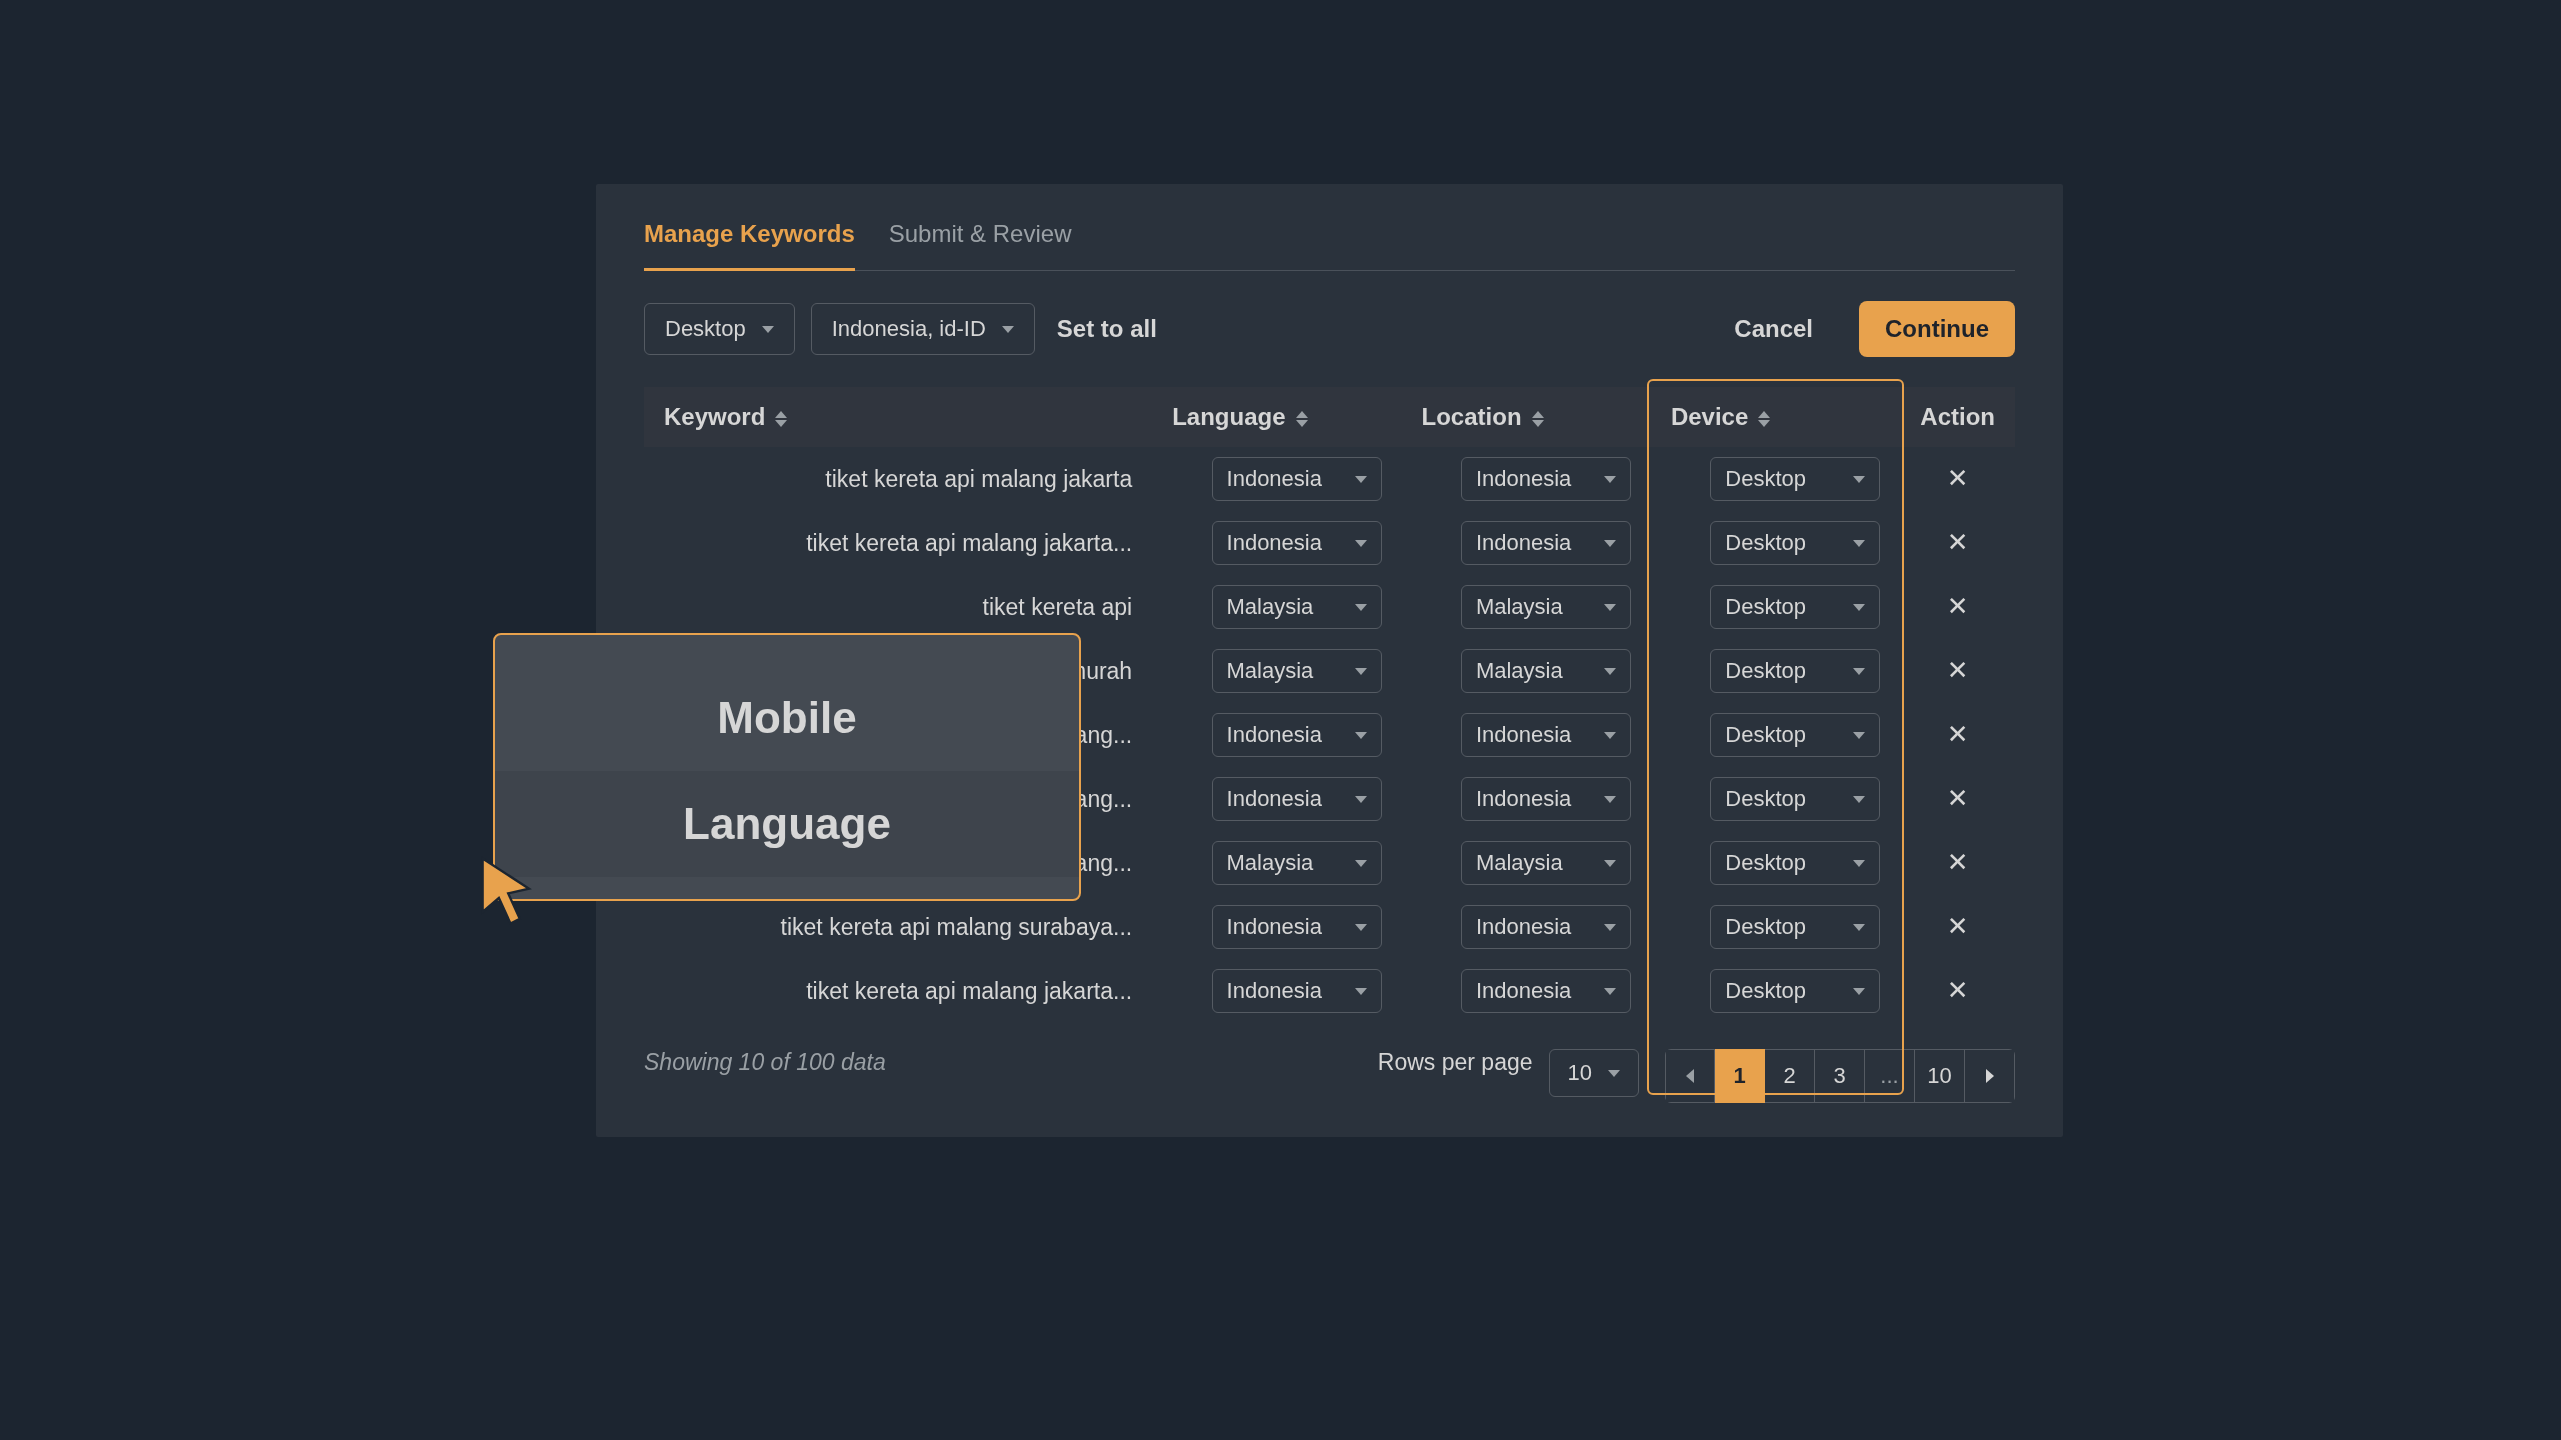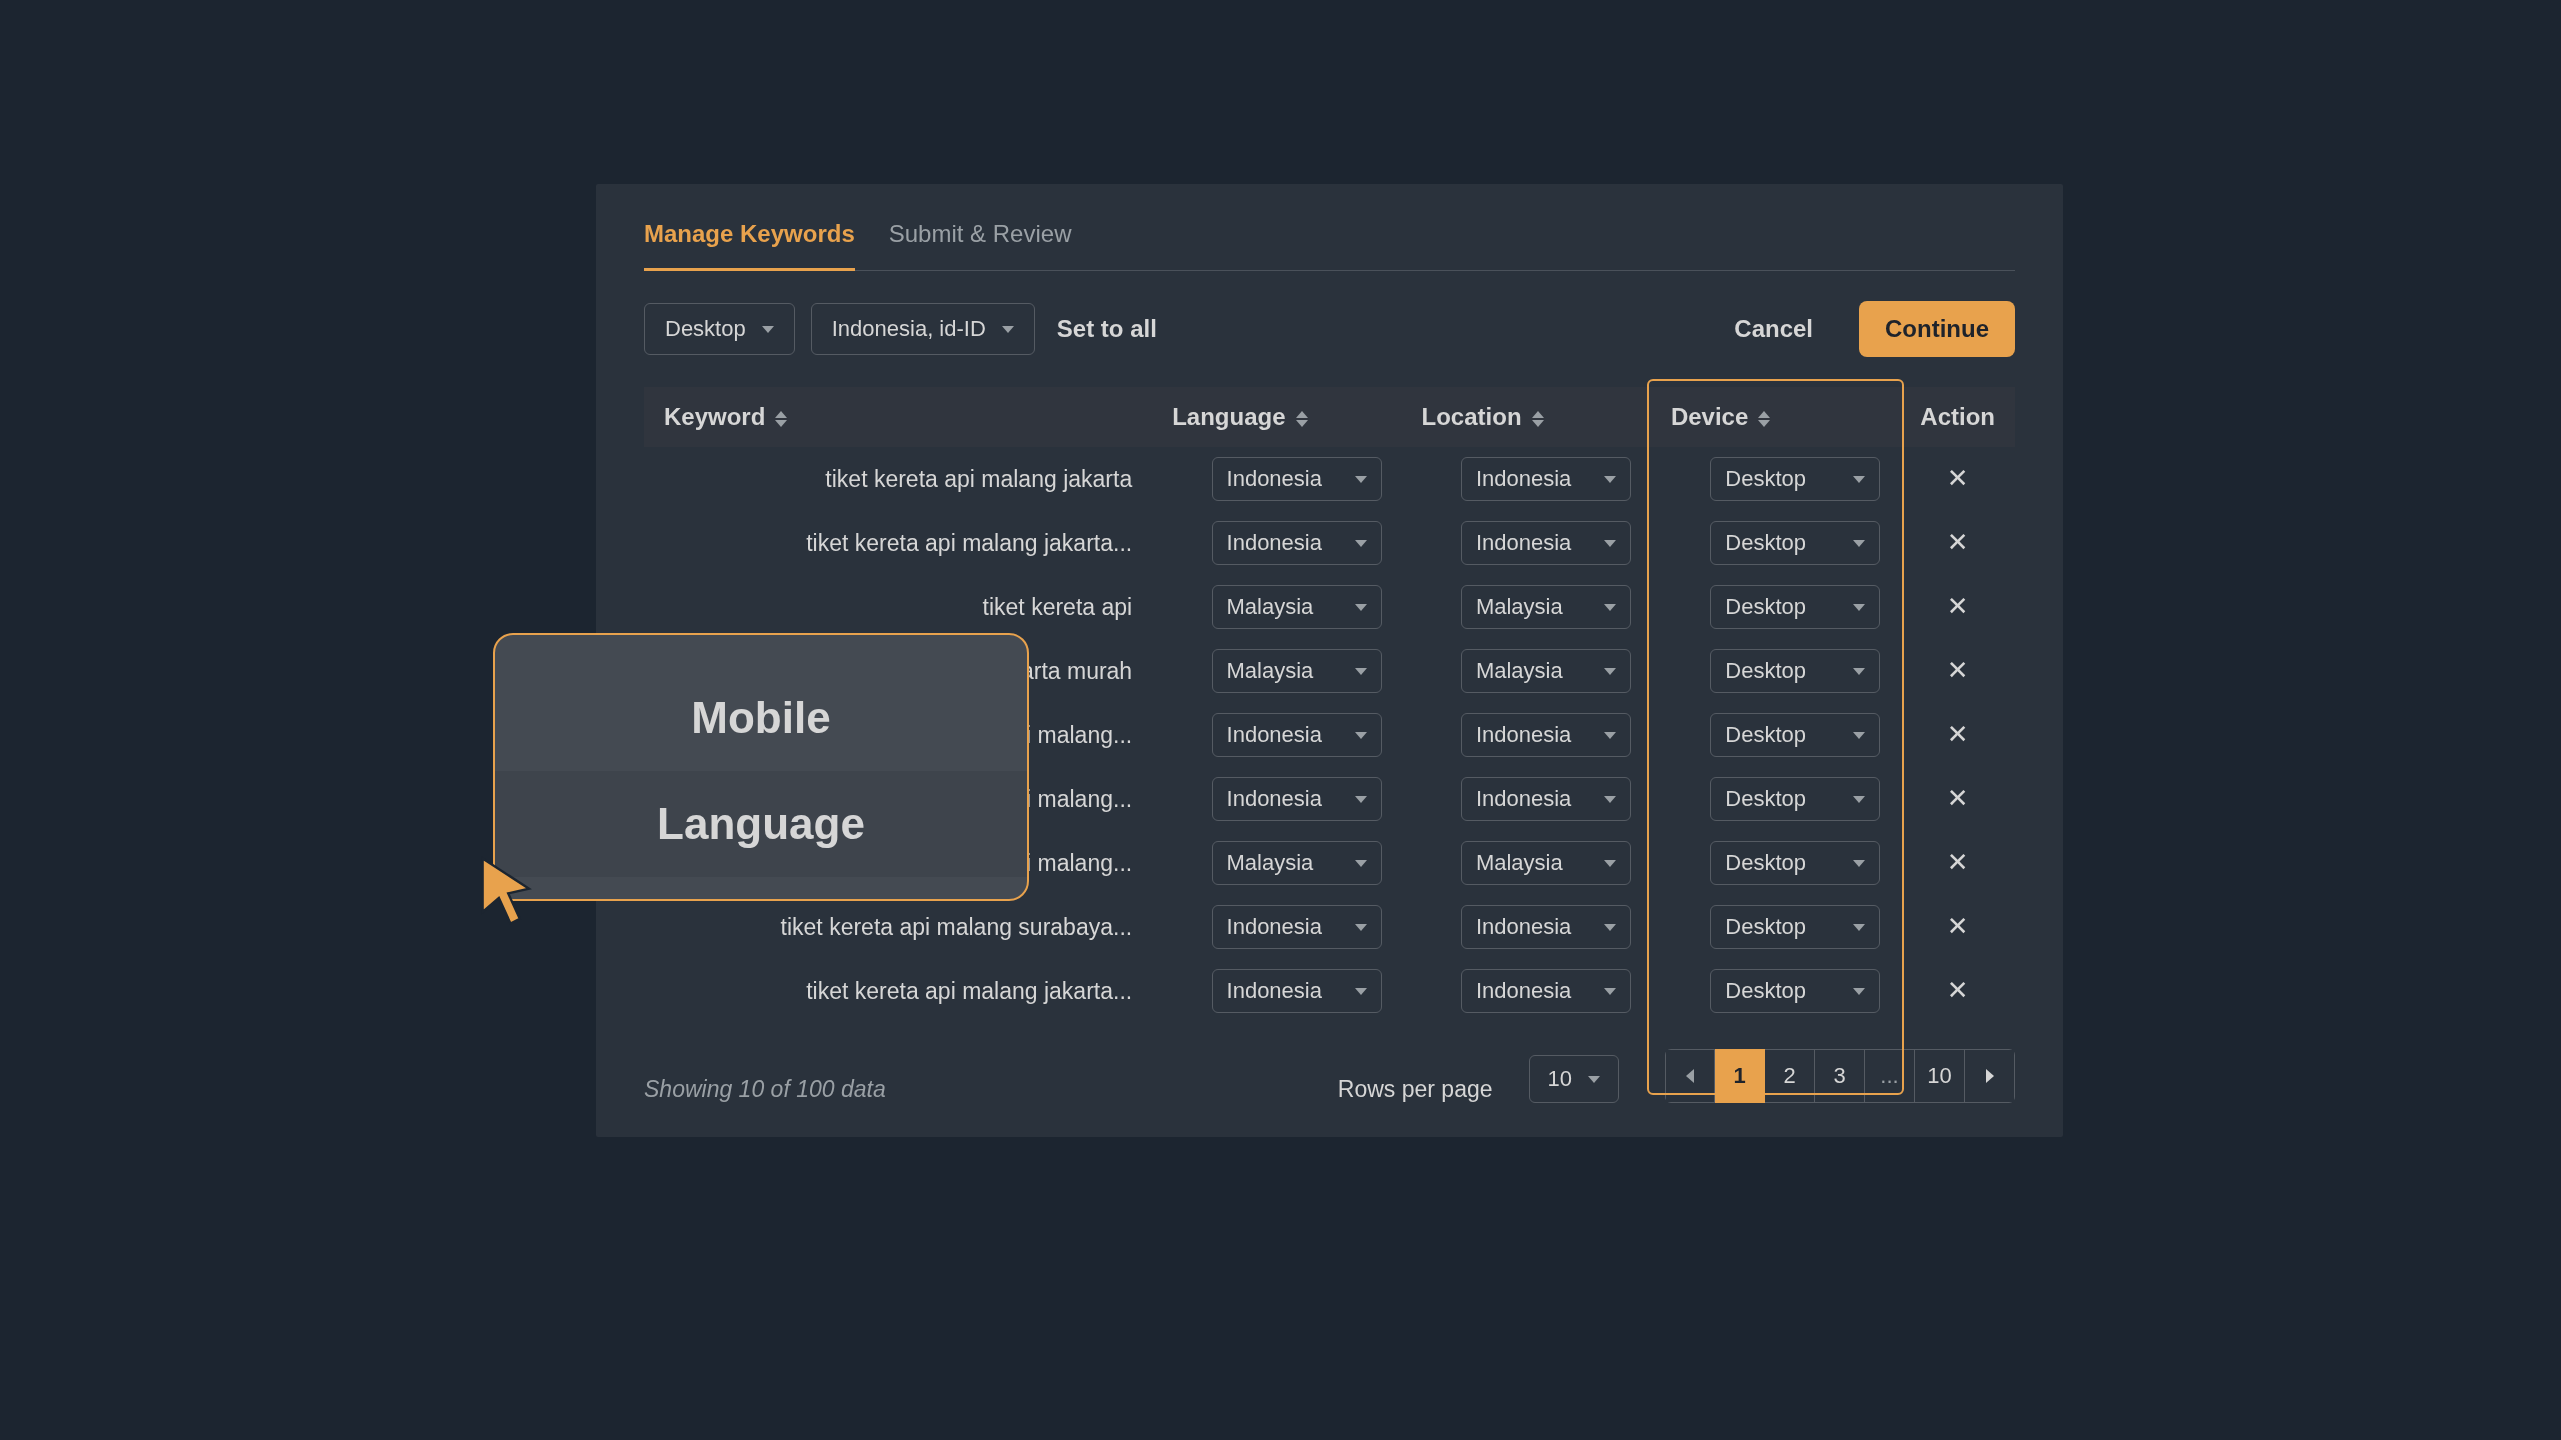--- a/index.html
+++ b/index.html
@@ -121,24 +121,23 @@
   cursor:pointer;
   width:28px;height:28px;display:inline-flex;align-items:center;justify-content:center;
 }
 .col-highlight{
   position:absolute;
   border:2px solid var(--accent);
   border-radius:6px;
   pointer-events:none;
 }
 .footer{
-  display:flex;align-items:flex-end;
+  display:flex;align-items:flex-start;
   margin-top:26px;
   font-size:23px;
-  gap:20px;
 }
 .showing{color:var(--text-dim);font-style:italic}
 .rpp-label{margin-left:auto;margin-right:16px;color:var(--text)}
 .rpp-select{padding:10px 18px;font-size:22px}
 .pager{
   display:flex;margin-left:26px;
   border-radius:6px;overflow:hidden;
 }
 .pager .pbtn{
   min-width:50px;height:54px;
@@ -153,24 +152,24 @@
 .pager .pbtn.active{background:var(--accent);color:#1e232b;font-weight:600;border-color:var(--accent)}
 .pager .pbtn.disabled{color:var(--text-dim);cursor:default}
 .pager .chev{width:0;height:0;border-top:7px solid transparent;border-bottom:7px solid transparent}
 .pager .chev.left{border-right:8px solid currentColor}
 .pager .chev.right{border-left:8px solid currentColor}
 
 
 .dropdown{
   position:absolute;
   left:493px;top:633px;
-  width:536px;
+  width:588px;
   background:var(--dropbg);
   border:2px solid var(--accent);
-  border-radius:20px;
+  border-radius:8px;
   padding:30px 0 22px 0;
   z-index:5;
 }
 .dropdown .opt{
   font-size:44px;
   font-weight:700;
   text-align:center;
   padding:28px 0;
   cursor:pointer;
 }

